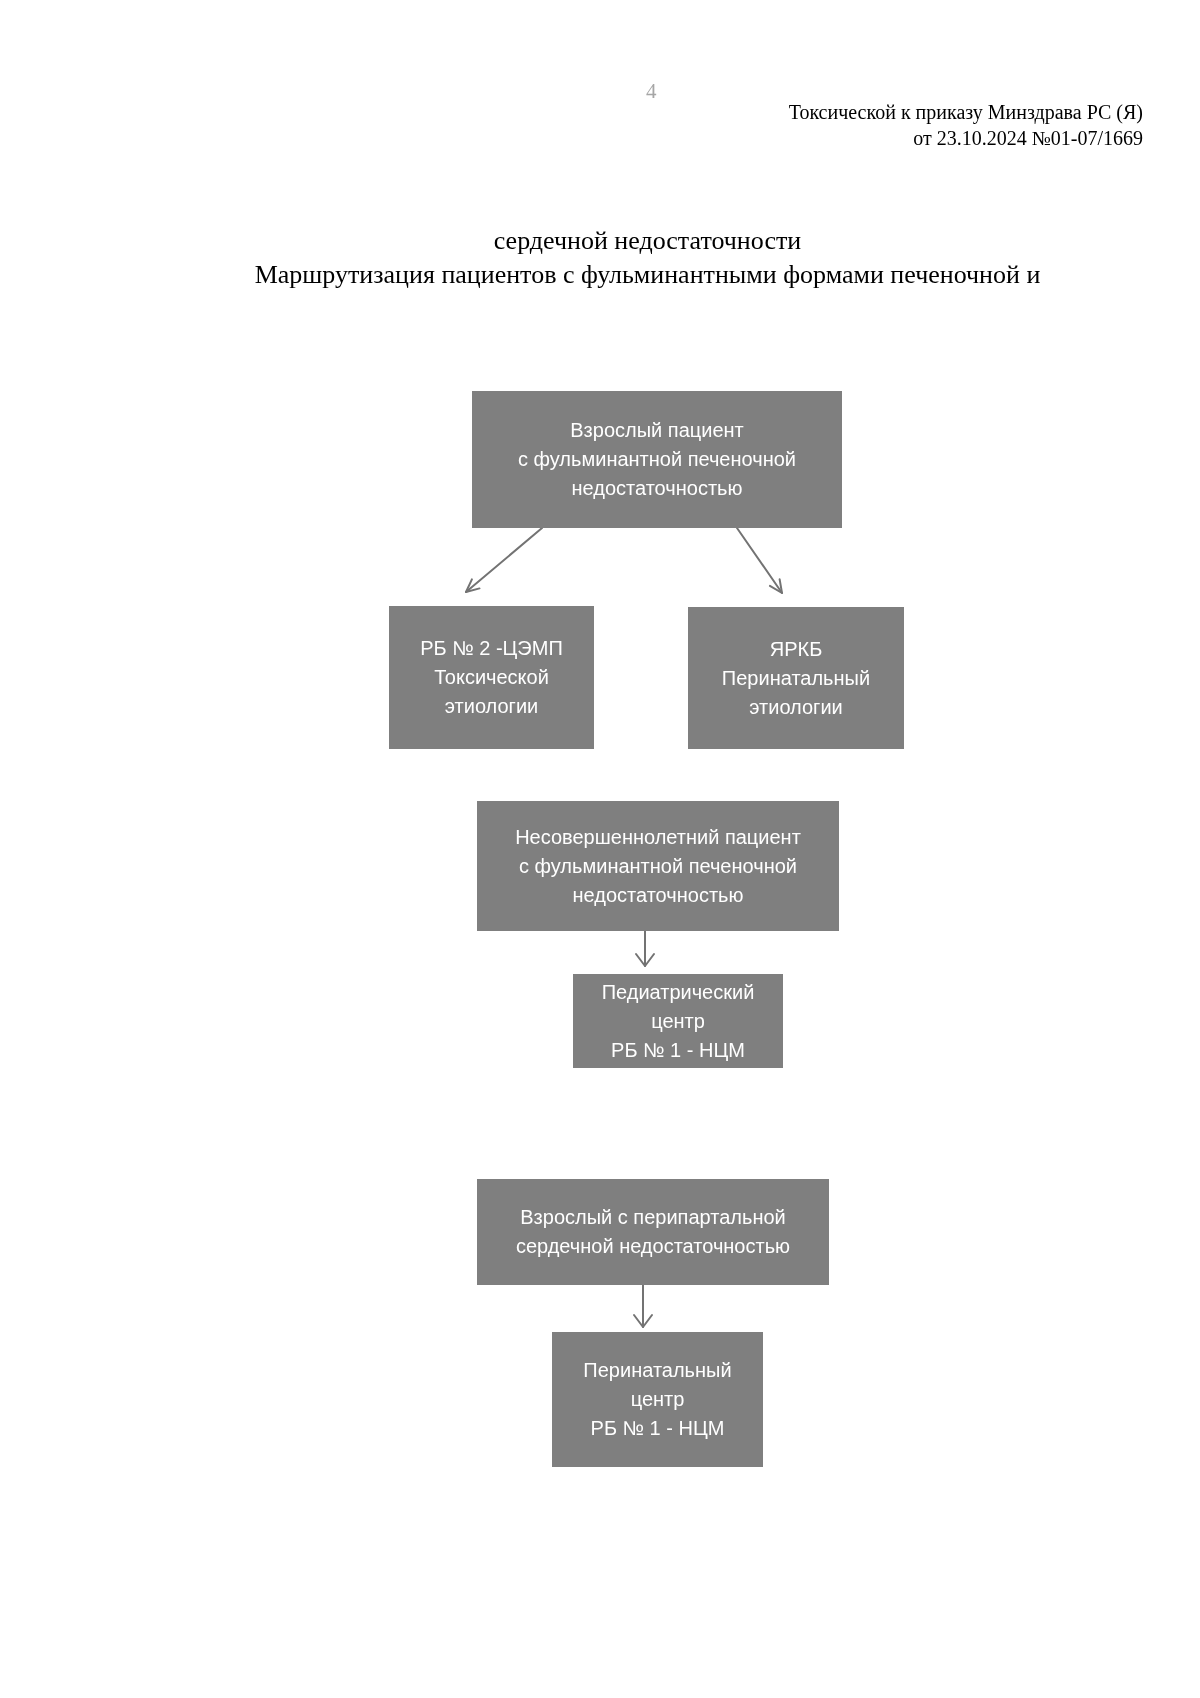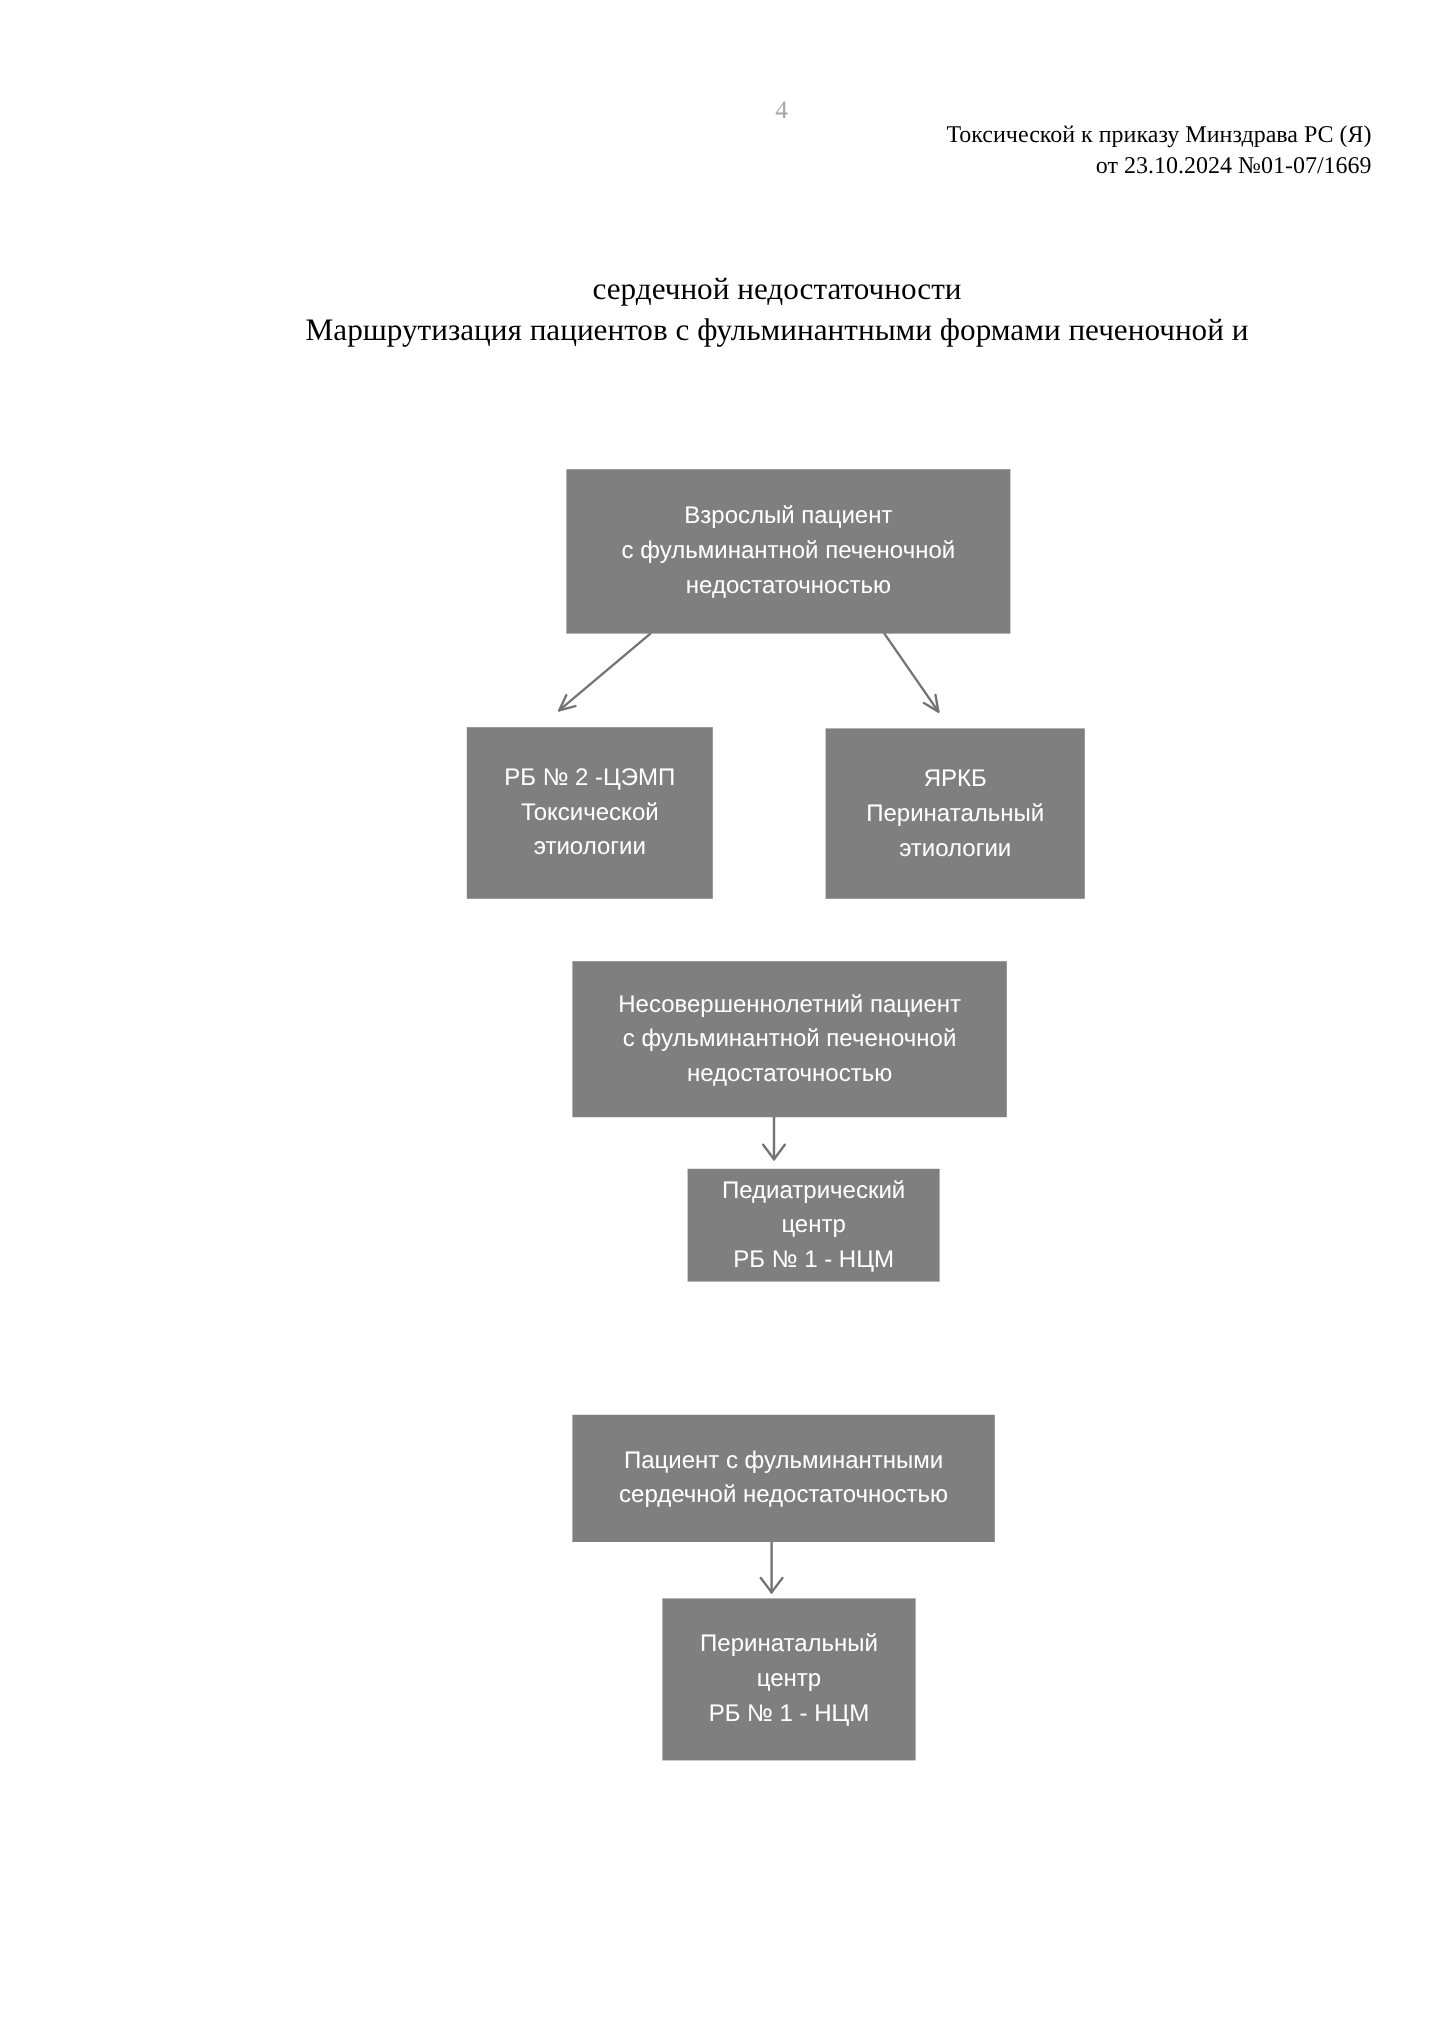--- a/index.html
+++ b/index.html
@@ -142,21 +142,21 @@
     <div>недостаточностью</div>
   </div>
 
   <div class="node node-pediatric">
     <div>Педиатрический</div>
     <div>центр</div>
     <div>РБ № 1 - НЦМ</div>
   </div>
 
   <div class="node node-peripartum">
-    <div>Пациент с фульминантными</div>
+    <div>Взрослый с перипартальной</div>
     <div>сердечной недостаточностью</div>
   </div>
 
   <div class="node node-perinatal">
     <div>Перинатальный</div>
     <div>центр</div>
     <div>РБ № 1 - НЦМ</div>
   </div>
 
 </div>

